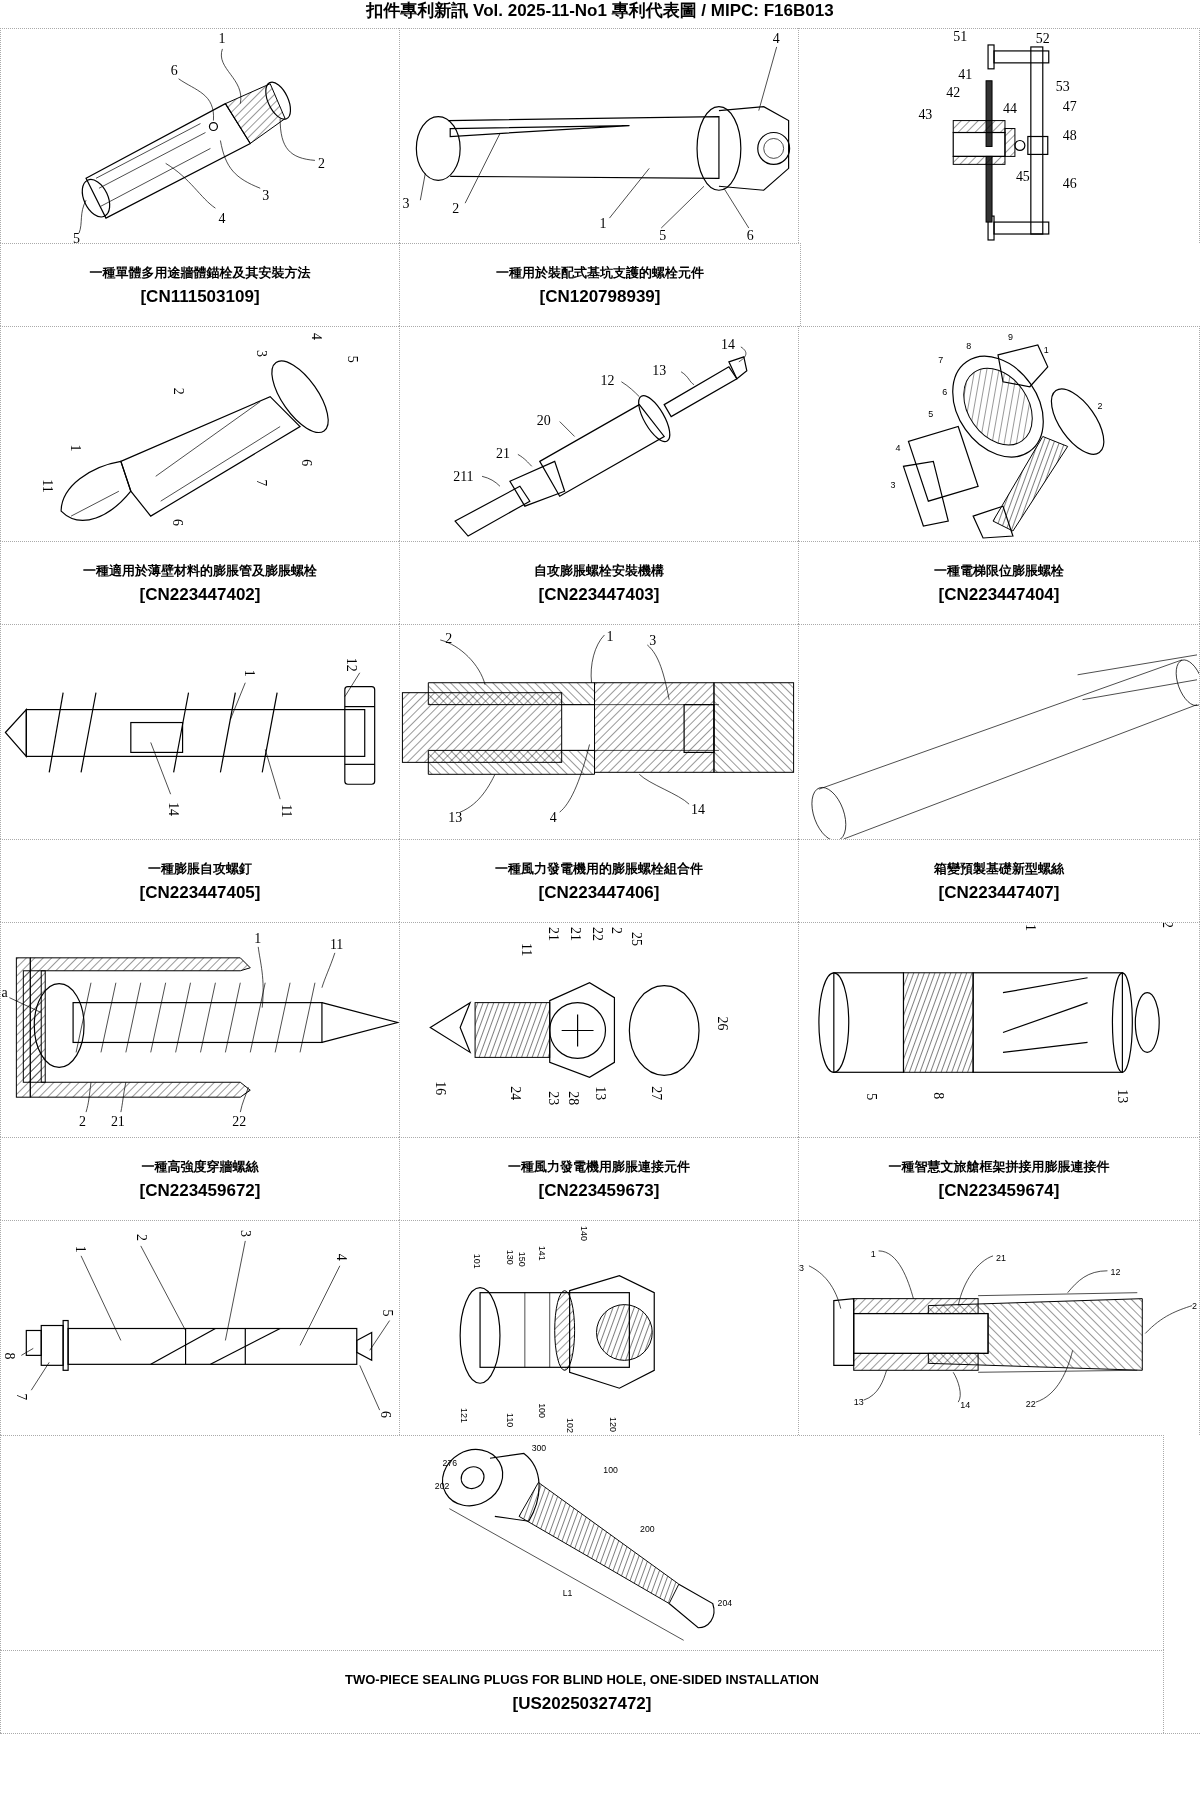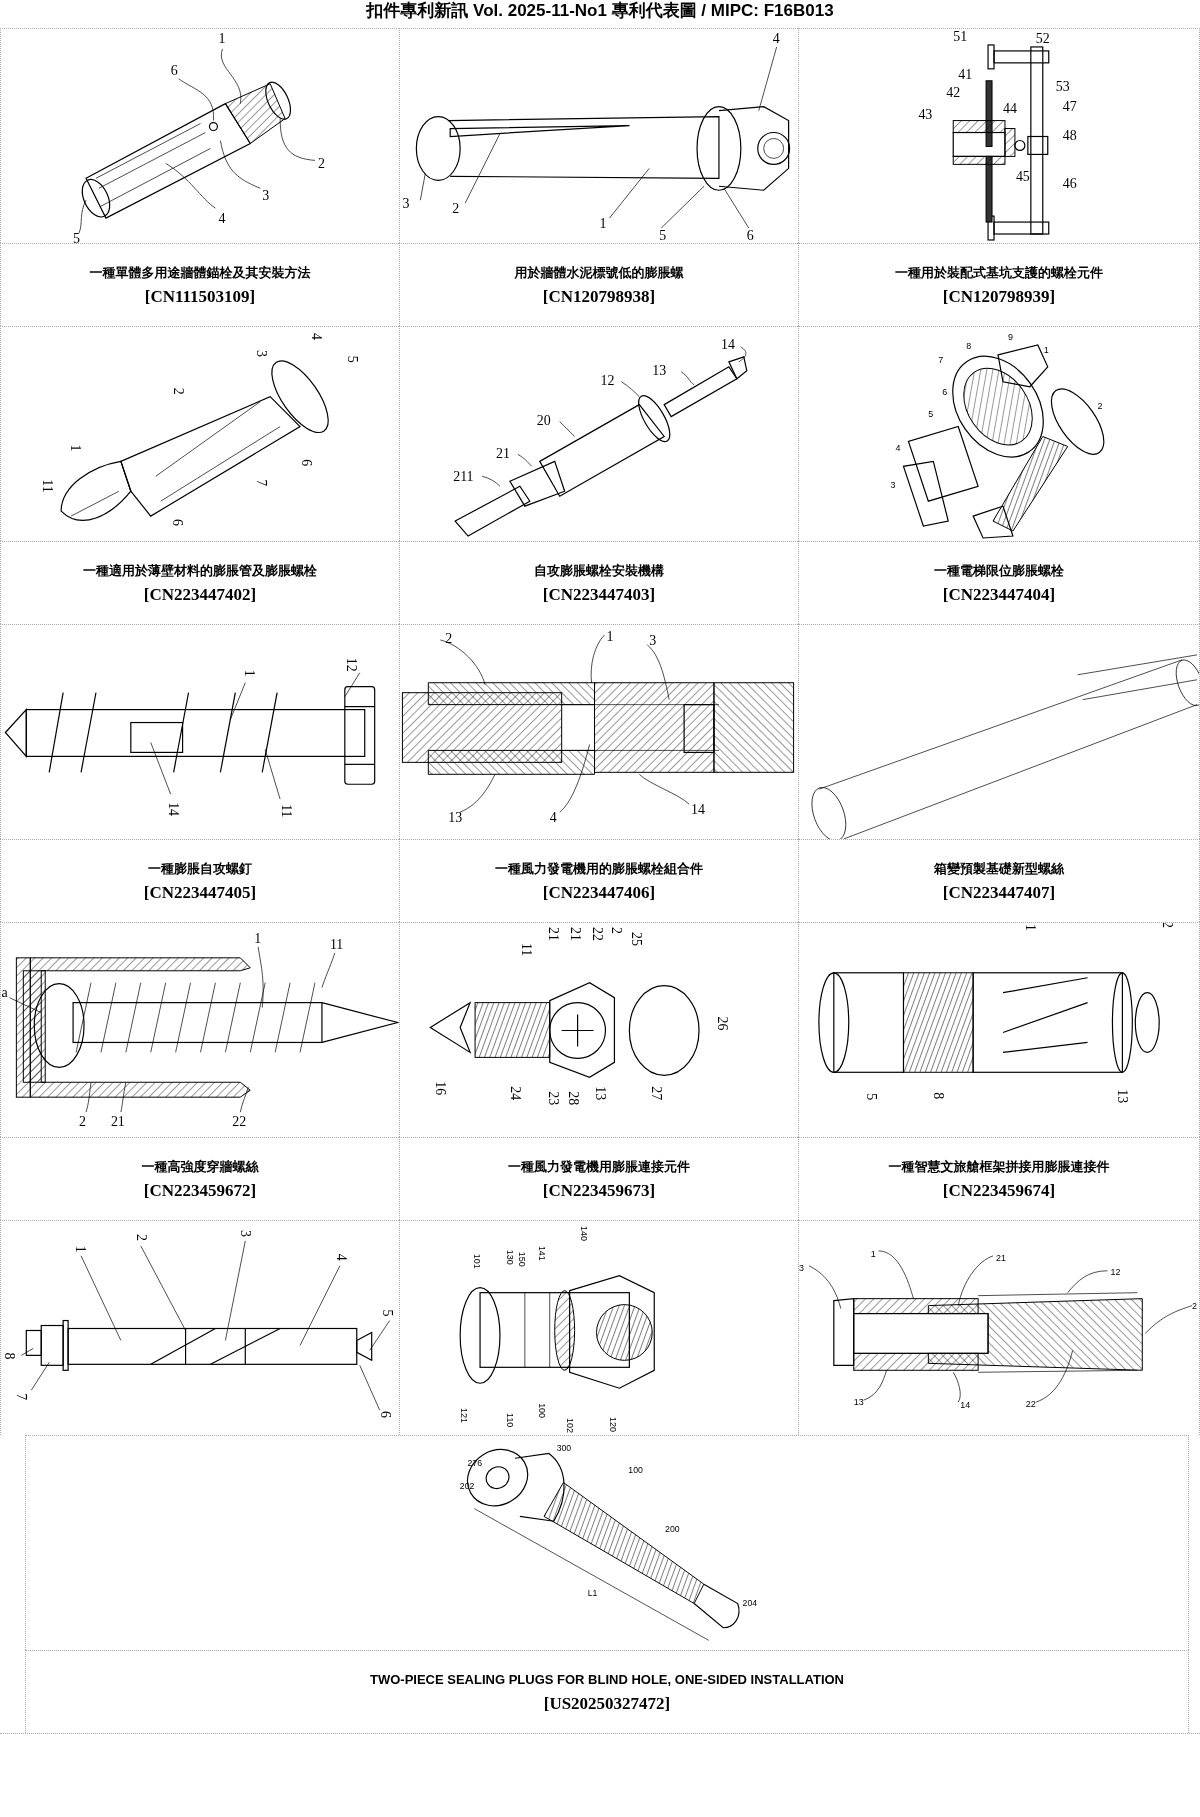--- a/index.html
+++ b/index.html
@@ -4,25 +4,25 @@
 <style>
   html, body { margin:0; padding:0; background:#fff; }
   body { width:1200px; height:1817px; position:relative; overflow:hidden;
          font-family:"Liberation Sans", "DejaVu Sans", sans-serif; color:#000; }
   .header { position:absolute; left:0; top:0; width:1200px; height:28px;
             text-align:center; font-weight:bold; font-size:17px; line-height:22px; }
   .grid { position:absolute; left:0; top:28px; width:1200px; }
   .row { display:flex; width:1200px; }
   .cell { width:399px; border-left:1px dotted #aaa; border-top:1px dotted #aaa; box-sizing:border-box; position:relative; }
   .cell:last-child { width:402px; border-right:1px dotted #aaa; }
-  .cell.full { width:1164px; border-right:1px dotted #aaa;margin-left:25px; }
+  .cell.full { width:1164px; border-right:1px dotted #aaa; }
   .img-cell { height:215px; }
   .cap-cell { height:83px; display:flex; flex-direction:column; align-items:center; justify-content:center; }
   .cap-title { font-weight:bold; font-size:13px; line-height:24px; text-align:center; }
-  .cap-num { font-weight:bold; font-size:17px; line-height:24px; text-align:right;font-family:Liberation Serif, serif; }
+  .cap-num { font-weight:bold; font-size:17px; line-height:24px; text-align:right; }
   svg { position:absolute; left:0; top:0; width:100%; height:100%; }
   svg text { font-family:"Liberation Serif", "DejaVu Serif", serif; font-size:14px; fill:#000; }
   svg .sm { font-size:9px; font-family:"Liberation Sans", sans-serif; }
   .ln { fill:none; stroke:#000; stroke-width:1.2; }
   .lt { fill:none; stroke:#000; stroke-width:0.7; }
   .hatch { fill:url(#hatch); stroke:#000; stroke-width:1; }
   .hatch2 { fill:url(#hatch2); stroke:#000; stroke-width:1; }
   .dark { fill:#333; stroke:#000; }
   .bottom-line { position:absolute; left:0; width:1200px; border-top:1px dotted #aaa; }
 </style>
@@ -129,24 +129,20 @@
         <text x="265" y="112" font-size="9">48</text>
         <text x="218" y="153" font-size="9">45</text>
         <text x="265" y="160" font-size="9">46</text>
       </svg>
     </div>
   </div>
   <div class="row">
     <div class="cell cap-cell">
       <div class="cap-title">一種單體多用途牆體錨栓及其安裝方法</div>
       <div class="cap-num">[CN111503109]</div>
-    </div>
-    <div class="cell cap-cell">
-      <div class="cap-title">用於牆體水泥標號低的膨脹螺</div>
-      <div class="cap-num">[CN120798938]</div>
     </div>
     <div class="cell cap-cell">
       <div class="cap-title">一種用於裝配式基坑支護的螺栓元件</div>
       <div class="cap-num">[CN120798939]</div>
     </div>
   </div>
 
   <div class="row">
     <div class="cell img-cell">
       <svg viewBox="0 0 399 215">

